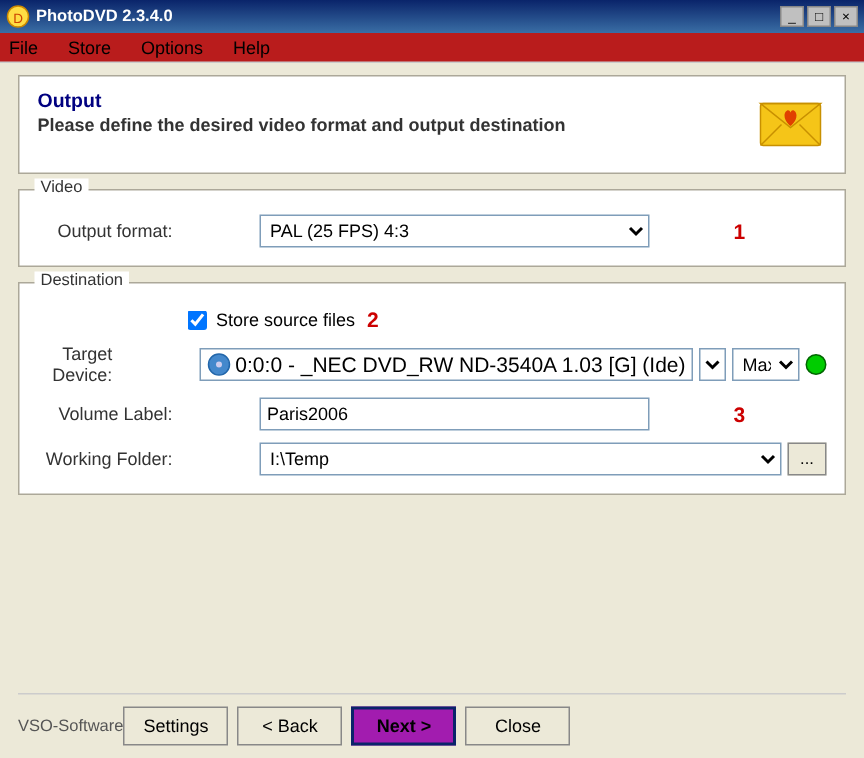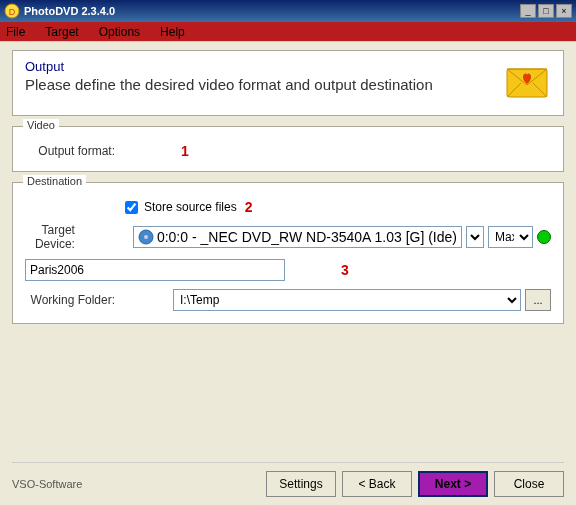--- a/index.html
+++ b/index.html
@@ -82,27 +82,28 @@
       display: flex;
       justify-content: space-between;
       align-items: flex-start;
       margin-bottom: 10px;
       background: white;
       border: 1px solid #aca899;
       padding: 8px 12px;
     }
     .header-text h2 {
       font-size: 13px;
-      font-weight: normal;
+      font-weight: bold;
       color: #000080;
       margin-bottom: 2px;
     }
     .header-text p {
-      font-size: 15px;
+      font-size: 12px;
       color: #333;
+      font-weight: bold;
     }
 
     
     .group-box {
       border: 1px solid #aca899;
       background: white;
       margin-bottom: 10px;
       padding: 8px 12px 12px 12px;
       position: relative;
     }
@@ -205,21 +206,20 @@
       display: flex;
       align-items: center;
       justify-content: center;
       margin-left: 4px;
     }
 
     
     .footer {
       display: flex;
       align-items: center;
-      justify-content: space-between;
       margin-top: auto;
       padding-top: 8px;
       border-top: 1px solid #ccc;
     }
     .footer-brand {
       font-size: 11px;
       color: #555;
     }
     .footer-buttons {
       display: flex;
@@ -277,21 +277,21 @@
   </div>
   <div class="title-buttons">
     <div class="title-btn">_</div>
     <div class="title-btn">□</div>
     <div class="title-btn">×</div>
   </div>
 </div>
 
 <div class="menu-bar">
   <span class="menu-item">File</span>
-  <span class="menu-item">Target</span>
+  <span class="menu-item">Store</span>
   <span class="menu-item">Options</span>
   <span class="menu-item">Help</span>
 </div>
 
 <div class="main">
 
   <div class="header-section">
     <div class="header-text">
       <h2>Output</h2>
       <p>Please define the desired video format and output destination</p>
@@ -305,20 +305,23 @@
 
         <path d="M20,18 C20,15 23,13 24,16 C25,13 28,15 28,18 C28,22 24,25 24,25 C24,25 20,22 20,18Z" fill="#e04000"></path>
       </svg>
     </div>
   </div>
 
   <div class="group-box">
     <span class="group-label">Video</span>
     <div class="form-row">
       <span class="form-label">Output format:</span>
+      <select class="format-select">
+        <option>PAL (25 FPS) 4:3</option>
+      </select>
       <span class="badge">1</span>
     </div>
   </div>
 
   <div class="group-box">
     <span class="group-label">Destination</span>
 
     <div class="checkbox-row">
       <input type="checkbox" checked="" style="">
       <span>Store source files</span>
@@ -337,20 +340,21 @@
         </div>
         <select style="width: 18px; height: 22px; font-size: 10px; padding: 0px;"></select>
         <select class="max-select">
           <option>Max</option>
         </select>
         <div class="green-dot"></div>
       </div>
     </div>
 
     <div class="form-row">
+      <span class="form-label">Volume Label:</span>
       <input type="text" class="volume-input" value="Paris2006" style="">
       <span class="badge">3</span>
     </div>
 
     <div class="form-row">
       <span class="form-label">Working Folder:</span>
       <div style="display:flex;align-items:center;flex:1;">
         <select style="flex:1;height:22px;font-size:12px;">
           <option>I:\Temp</option>
         </select>

